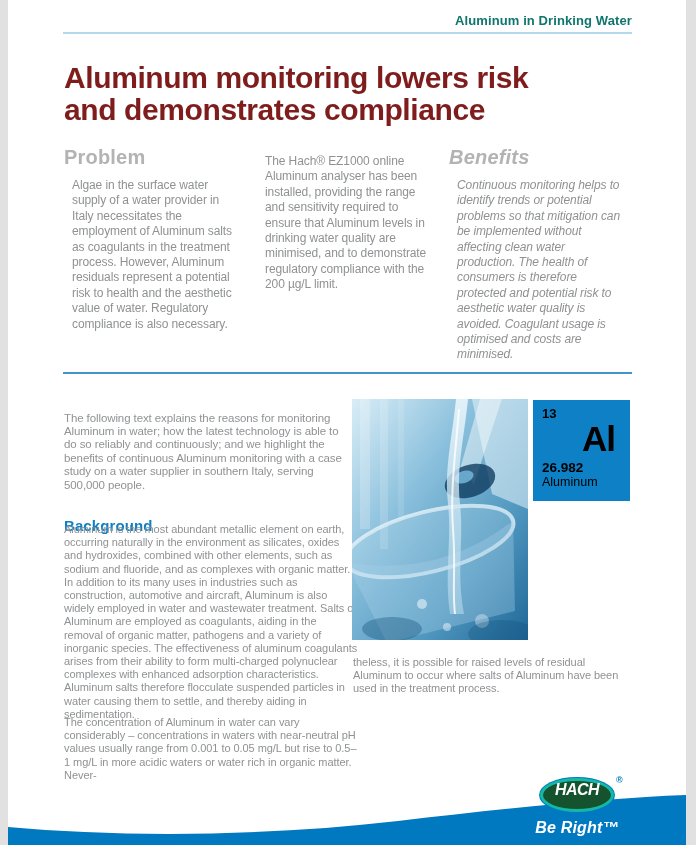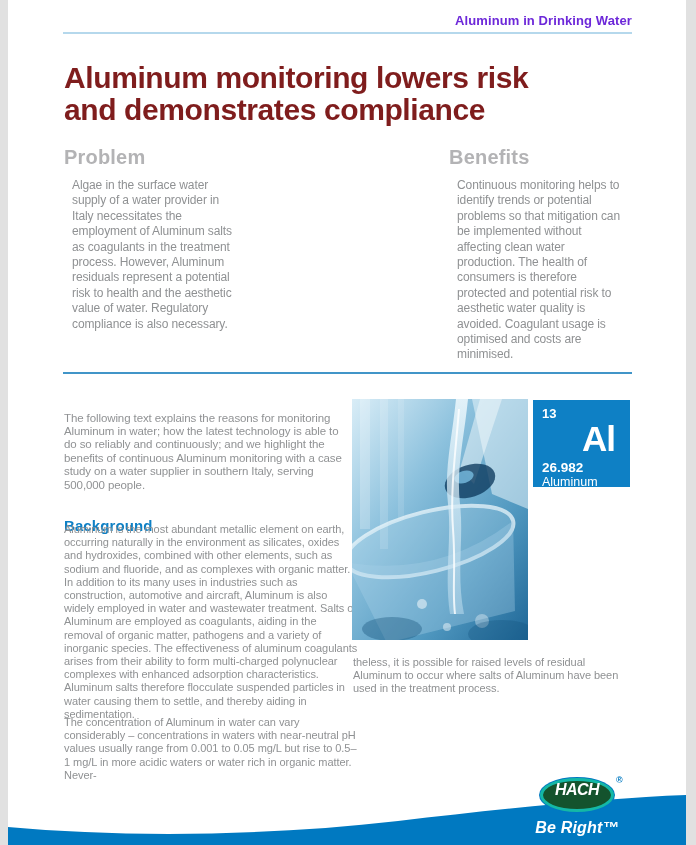--- a/index.html
+++ b/index.html
@@ -7,33 +7,33 @@
   .canvas{
     position:relative;width:696px;height:845px;background:#ffffff;
     font-family:"Liberation Sans","DejaVu Sans",sans-serif;overflow:hidden;
   }
   .edge{position:absolute;top:0;height:845px;background:#e1e1e1;z-index:30;}
   .edge-left{left:0;width:8px;}
   .edge-right{left:686px;width:10px;}
 
   .eyebrow{
     position:absolute;top:13px;left:64px;width:568px;text-align:right;
-    font-size:13px;font-weight:bold;color:#6d28d9;letter-spacing:.1px;
+    font-size:13px;font-weight:bold;color:#0f766e;letter-spacing:.1px;
   }
   .header-rule{position:absolute;top:32px;left:63px;width:569px;height:2px;background:#b5d8ec;}
 
   .page-title{
     position:absolute;top:42px;left:64px;width:580px;
     font-size:30px;line-height:32px;font-weight:bold;color:#7f1d1d;letter-spacing:-.4px;
   }
 
   .col{position:absolute;top:146px;width:180px;}
   .col-1{left:64px;}
   .col-2{left:257px;}
-  .col-3{left:449px;width:184px;}
+  .col-3{left:449px;width:184px;font-style:italic;}
   .col-heading{font-size:20px;font-weight:bold;color:#b3b3b5;letter-spacing:.2px;margin:0 0 9px 0;}
   .col-body{font-size:12px;line-height:15.4px;color:#8f9193;letter-spacing:-.1px;margin:8px;}
 
   .section-divider{position:absolute;top:372px;left:63px;width:569px;height:2px;background:#4195c8;}
 
   .intro{
     position:absolute;top:400px;left:64px;width:290px;
     font-size:11.5px;line-height:13.4px;color:#909294;letter-spacing:-.1px;
   }
   .bg-heading{
@@ -43,22 +43,22 @@
   .bodytext{font-size:11px;line-height:13.2px;color:#8f9193;letter-spacing:-.05px;margin:0;}
   .p-left-1{position:absolute;top:523px;left:64px;width:294px;}
   .p-left-2{position:absolute;top:716px;left:64px;width:294px;}
   .p-right-1{position:absolute;top:656px;left:353px;width:282px;}
   .p-right-2{position:absolute;top:703px;left:353px;width:282px;}
 
   .photo{position:absolute;top:399px;left:352px;width:176px;height:241px;}
   .photo svg{display:block;}
 
   .element-card{
-    position:absolute;top:400px;left:533px;width:97px;height:87px;
-    background:#0e80c5;color:#ffffff;padding:7px 9px;
+    position:absolute;top:400px;left:533px;width:97px;height:101px;
+    background:#0e80c5;color:#000000;padding:7px 9px;
   }
   .el-num{font-size:13px;font-weight:bold;line-height:14px;}
   .el-sym{font-size:35px;font-weight:bold;line-height:36px;letter-spacing:-1px;margin-left:40px;}
   .el-mass{font-size:13.5px;font-weight:bold;line-height:15px;margin-top:3px;}
   .el-name{font-size:12.5px;line-height:14px;}
 
   .footer-wave{position:absolute;left:8px;top:790px;width:678px;height:55px;z-index:10;}
   .hach-logo{
     position:absolute;left:540px;top:778px;width:74px;height:34px;z-index:20;
     background:#14532d;border:3px solid #14b8a6;border-radius:50%;
@@ -89,20 +89,21 @@
   <div class="header-rule"></div>
 
   <h1 class="page-title"><span>Aluminum monitoring lowers risk</span><br>
     <span>and demonstrates compliance</span></h1>
 
   <div class="col col-1">
     <h2 class="col-heading">Problem</h2>
     <p class="col-body">Algae in the surface water supply of a water provider in Italy necessitates the employment of Aluminum salts as coagulants in the treatment process. However, Aluminum residuals represent a potential risk to health and the aesthetic value of water. Regulatory compliance is also necessary.</p>
   </div>
   <div class="col col-2">
+    <p class="col-body">The Hach® EZ1000 online Aluminum analyser has been installed, providing the range and sensitivity required to ensure that Aluminum levels in drinking water quality are minimised, and to demonstrate regulatory compliance with the 200 µg/L limit.</p>
   </div>
   <div class="col col-3">
     <h2 class="col-heading">Benefits</h2>
     <p class="col-body">Continuous monitoring helps to identify trends or potential problems so that mitigation can be implemented without affecting clean water production. The health of consumers is therefore protected and potential risk to aesthetic water quality is avoided. Coagulant usage is optimised and costs are minimised.</p>
   </div>
 
   <div class="section-divider"></div>
 
   <p class="intro">The following text explains the reasons for monitoring Aluminum in water; how the latest technology is able to do so reliably and continuously; and we highlight the benefits of continuous Aluminum monitoring with a case study on a water supplier in southern Italy, serving 500,000 people.</p>
 

